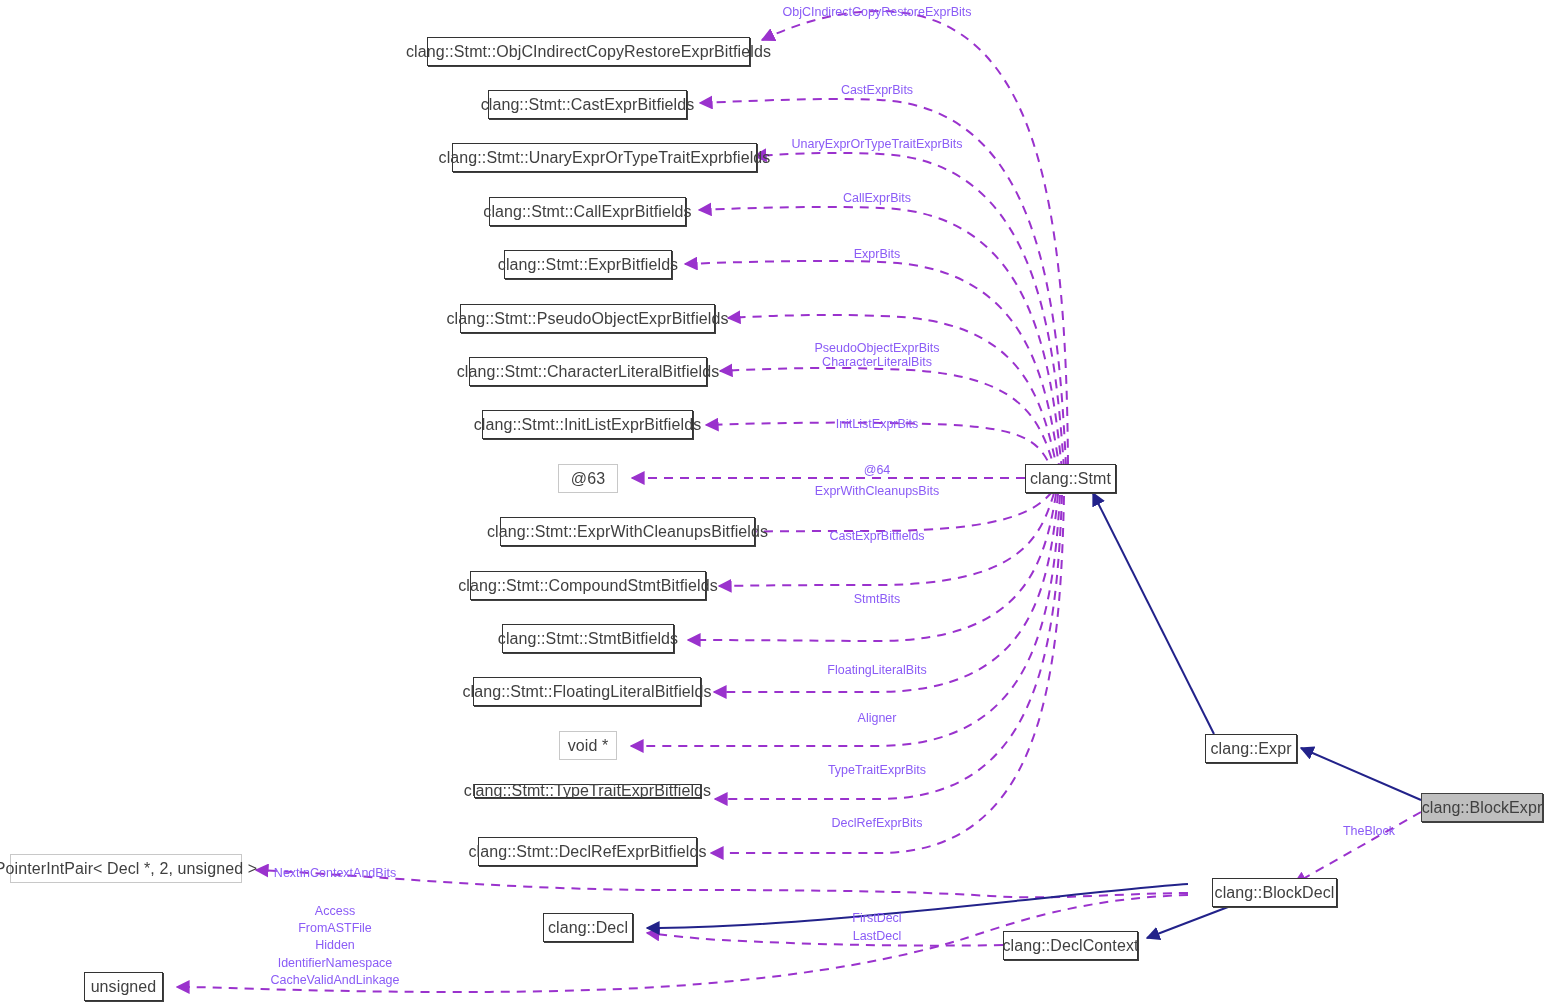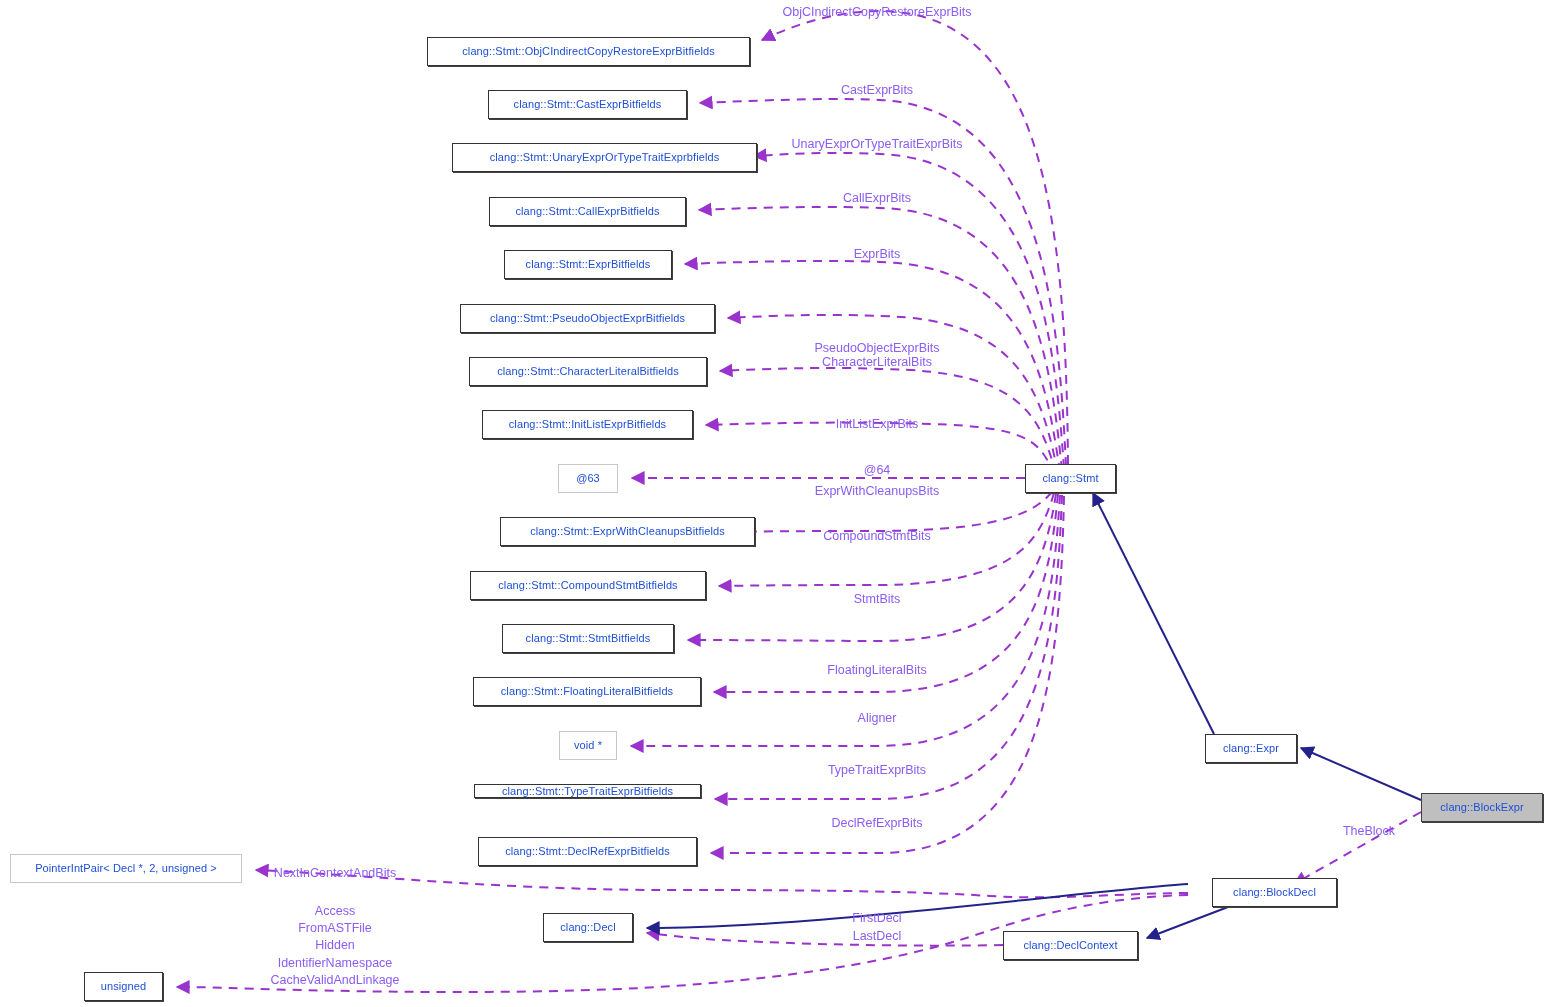--- a/index.html
+++ b/index.html
@@ -23,22 +23,22 @@
     height: 1007px;
     pointer-events: none;
   }
   .node {
     position: absolute;
     box-sizing: border-box;
     display: flex;
     align-items: center;
     justify-content: center;
     white-space: nowrap;
-    font-size: 11px;
-    color: #1d4ed8;
+    font-size: 16px;
+    color: #404040;
     background: #ffffff;
     border: 1px solid #000000;
     line-height: 1;
     letter-spacing: 0.1px;
   }
   .node.dark {
     border: 1px solid #333333;
     box-shadow: 1px 1px 0 0 #404040;
   }
   .node.light {
@@ -134,21 +134,21 @@
   <div class="edge-label" style="left:877px; top:5px;">ObjCIndirectCopyRestoreExprBits</div>
   <div class="edge-label" style="left:877px; top:83px;">CastExprBits</div>
   <div class="edge-label" style="left:877px; top:137px;">UnaryExprOrTypeTraitExprBits</div>
   <div class="edge-label" style="left:877px; top:191px;">CallExprBits</div>
   <div class="edge-label" style="left:877px; top:247px;">ExprBits</div>
   <div class="edge-label" style="left:877px; top:301px;margin-top:40px;">PseudoObjectExprBits</div>
   <div class="edge-label" style="left:877px; top:355px;">CharacterLiteralBits</div>
   <div class="edge-label" style="left:877px; top:417px;">InitListExprBits</div>
   <div class="edge-label" style="left:877px; top:463px;">@64</div>
   <div class="edge-label" style="left:877px; top:484px;">ExprWithCleanupsBits</div>
-  <div class="edge-label" style="left:877px; top:529px;">CompoundStmtBits</div>
+  <div class="edge-label" style="left:877px; top:529px;">CastExprBitfields</div>
   <div class="edge-label" style="left:877px; top:592px;">StmtBits</div>
   <div class="edge-label" style="left:877px; top:663px;">FloatingLiteralBits</div>
   <div class="edge-label" style="left:877px; top:711px;">Aligner</div>
   <div class="edge-label" style="left:877px; top:763px;">TypeTraitExprBits</div>
   <div class="edge-label" style="left:877px; top:816px;">DeclRefExprBits</div>
   <div class="edge-label" style="left:335px; top:866px;">NextInContextAndBits</div>
   <div class="edge-label" style="left:335px; top:904px;">Access</div>
   <div class="edge-label" style="left:335px; top:921px;">FromASTFile</div>
   <div class="edge-label" style="left:335px; top:938px;">Hidden</div>
   <div class="edge-label" style="left:335px; top:956px;">IdentifierNamespace</div>

